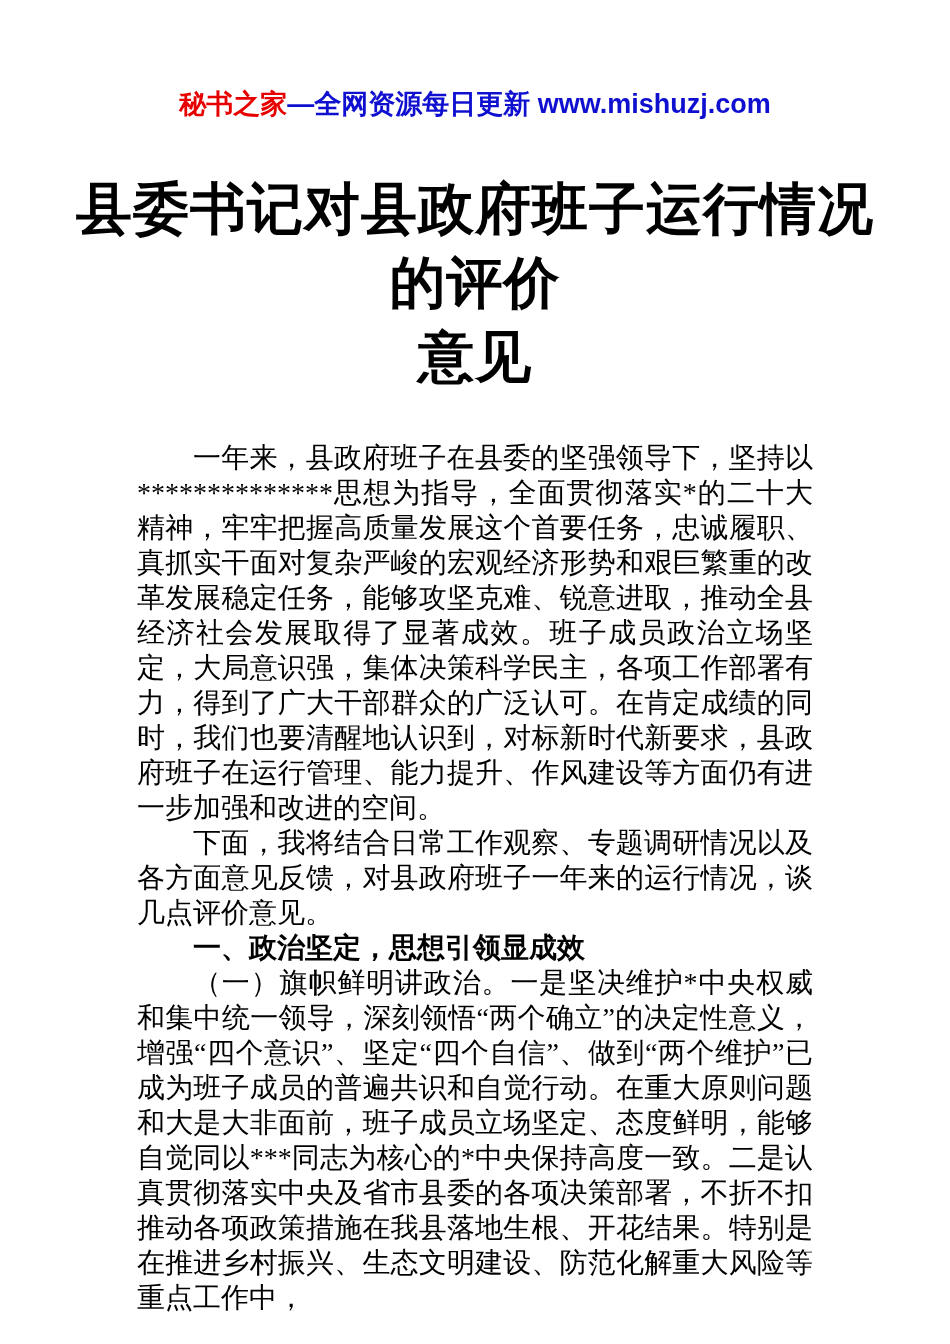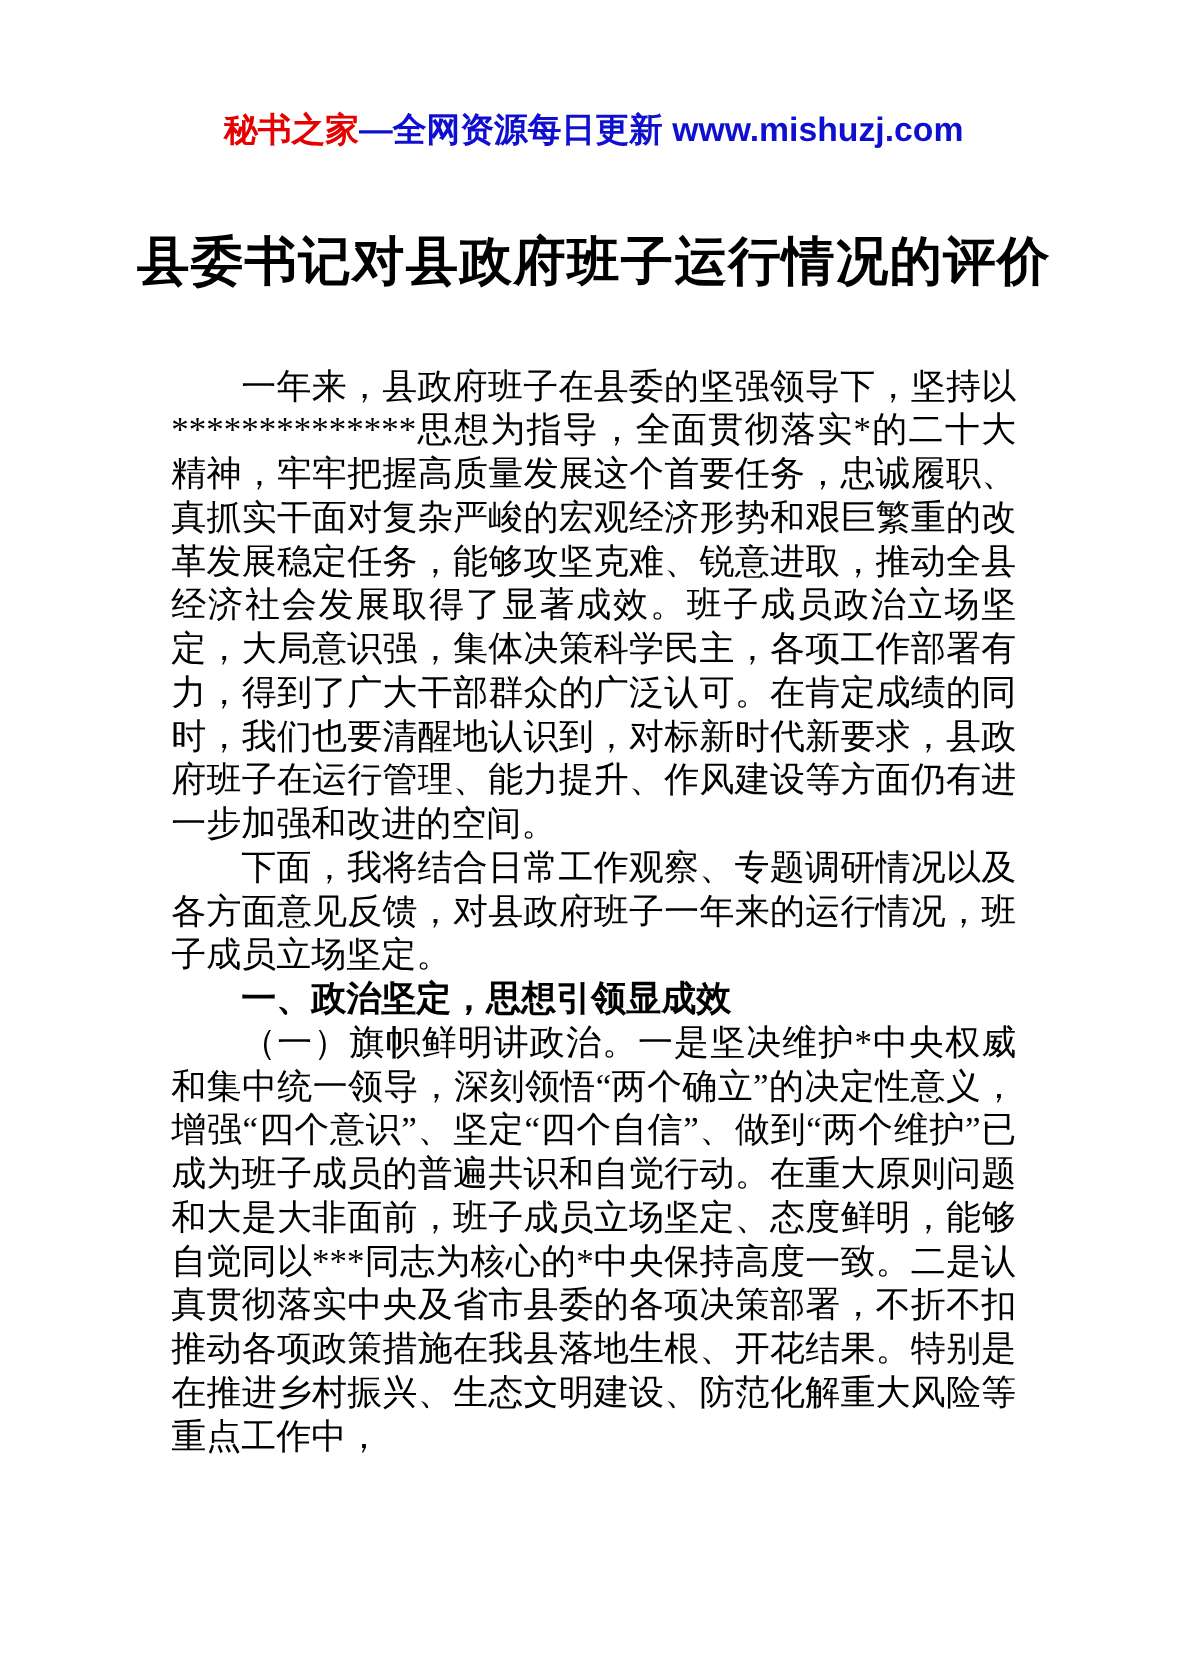--- a/index.html
+++ b/index.html
@@ -28,21 +28,21 @@
   .doc-header .brand {
     color: #e60000;
   }
   .doc-header .tagline,
   .doc-header .url {
     color: #0f0fd0;
   }
   .doc-title {
     margin-top: 50px;
     text-align: center;
-    font-size: 42px;
+    font-size: 56px;
     font-weight: bold;
     font-family: "Liberation Sans", "DejaVu Sans", sans-serif;
     line-height: 74px;
     letter-spacing: 1px;
   }
   .doc-body {
     width: 676px;
     margin: 46px auto 0 auto;
     font-size: 28px;
     line-height: 35px;
@@ -64,22 +64,23 @@
 
 <div class="page">
 
   <div class="doc-header">
     <span class="brand">秘书之家</span><span class="tagline">—全网资源每日更新</span>
     <span class="url">www.mishuzj.com</span>
   </div>
 
   <div class="doc-title">
     <div>县委书记对县政府班子运行情况的评价</div>
+    <div>意见</div>
   </div>
 
   <div class="doc-body">
     <p>一年来，县政府班子在县委的坚强领导下，坚持以**************思想为指导，全面贯彻落实*的二十大精神，牢牢把握高质量发展这个首要任务，忠诚履职、真抓实干面对复杂严峻的宏观经济形势和艰巨繁重的改革发展稳定任务，能够攻坚克难、锐意进取，推动全县经济社会发展取得了显著成效。班子成员政治立场坚定，大局意识强，集体决策科学民主，各项工作部署有力，得到了广大干部群众的广泛认可。在肯定成绩的同时，我们也要清醒地认识到，对标新时代新要求，县政府班子在运行管理、能力提升、作风建设等方面仍有进一步加强和改进的空间。</p>
-    <p>下面，我将结合日常工作观察、专题调研情况以及各方面意见反馈，对县政府班子一年来的运行情况，班子成员立场坚定。</p>
+    <p>下面，我将结合日常工作观察、专题调研情况以及各方面意见反馈，对县政府班子一年来的运行情况，谈几点评价意见。</p>
     <p class="section-heading">一、政治坚定，思想引领显成效</p>
     <p>（一）旗帜鲜明讲政治。一是坚决维护*中央权威和集中统一领导，深刻领悟“两个确立”的决定性意义，增强“四个意识”、坚定“四个自信”、做到“两个维护”已成为班子成员的普遍共识和自觉行动。在重大原则问题和大是大非面前，班子成员立场坚定、态度鲜明，能够自觉同以***同志为核心的*中央保持高度一致。二是认真贯彻落实中央及省市县委的各项决策部署，不折不扣推动各项政策措施在我县落地生根、开花结果。特别是在推进乡村振兴、生态文明建设、防范化解重大风险等重点工作中，</p>
   </div>
 
 </div>
 
 </body></html>

